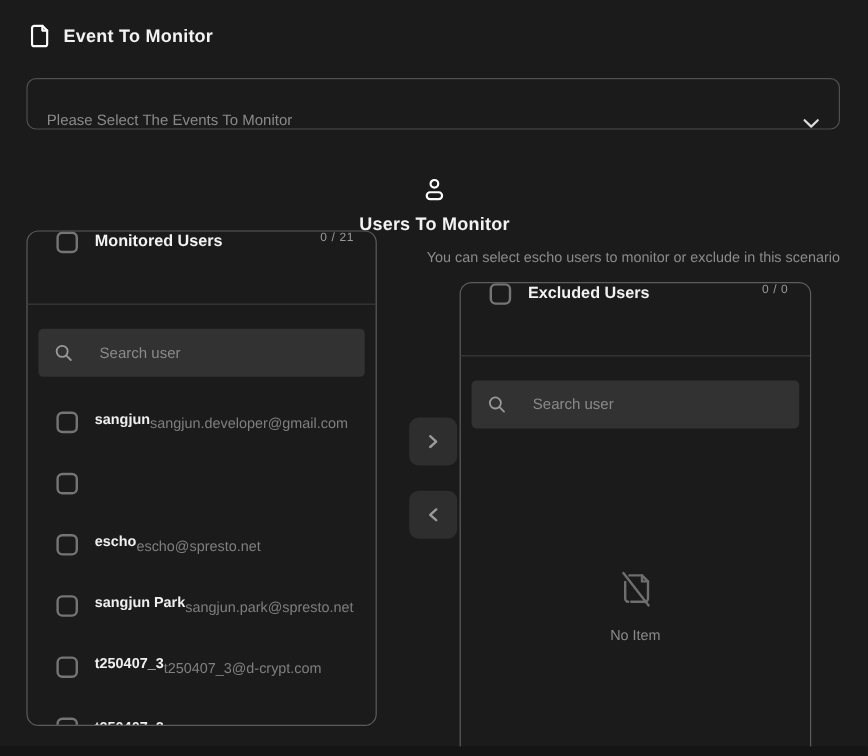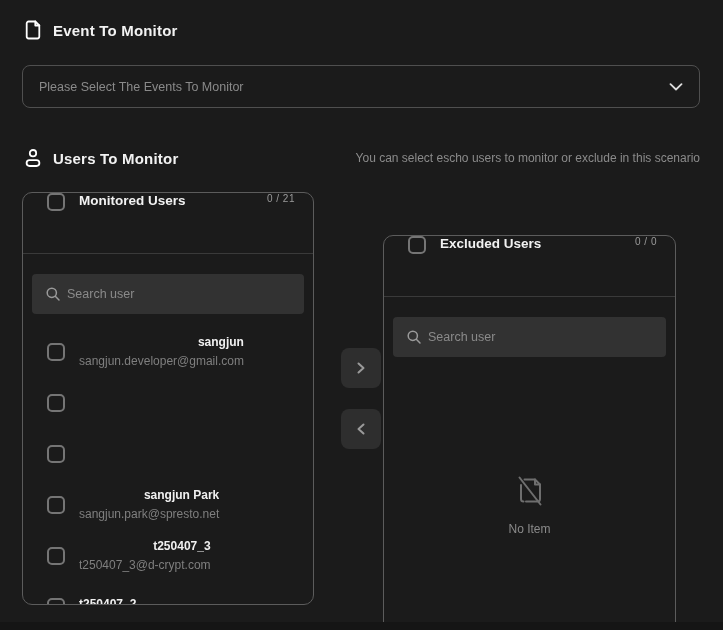--- a/index.html
+++ b/index.html
@@ -15,29 +15,29 @@
   
   .section-header {
     position:absolute; left:24px; top:20px;
     display:flex; align-items:center; gap:11px; color:#f2f2f2;
   }
   .section-title { font-size:15px; font-weight:bold; letter-spacing:.2px; }
 
   .dropdown {
     position:absolute; left:22px; top:65px; width:678px; height:43px;
     border:1px solid #4f4f4f; border-radius:8px;
-    display:flex; align-items:center; padding:0 16px; cursor:pointer;
+    display:flex; align-items:flex-end; padding:0 16px; cursor:pointer;
     background:transparent;
   }
   .dropdown-placeholder { color:#8a8a8a; font-size:12.5px; flex:1; text-align:left; }
 
   
   .users-header {
     position:absolute; left:24px; top:148px; width:676px;
-    display:flex; align-items:center; gap:11px;
+    display:flex; align-items:center; gap:11px;flex-direction:column;
   }
   .users-title { color:#f2f2f2; font-size:15px; font-weight:bold; letter-spacing:.2px; }
   .users-helper { margin-left:auto; color:#8b8b8b; font-size:12px; }
 
   
   .panel {
     position:absolute; top:192px; height:413px;
     border:1px solid #5c5c5c; border-radius:10px;
     overflow:hidden; background:#1b1b1b;
   }
@@ -53,34 +53,34 @@
 
   .checkbox {
     width:18px; height:18px; flex-shrink:0;
     border:2px solid #757575; border-radius:5px;
     background:transparent; cursor:pointer;
   }
 
   .search-box {
     margin:20px 9px 0; height:40px;
     background:#323232; border-radius:4px;
-    display:flex; align-items:center; gap:6px; padding:0 13px;
+    display:flex; align-items:center; gap:22px; padding:0 13px;
   }
   .search-input {
     flex:1; background:transparent; border:none; outline:none;
     color:#dddddd; font-size:12.5px; font-family:inherit;
   }
   .search-input::placeholder { color:#8a8a8a; }
 
   .user-list { padding-top:12px; }
   .user-row {
     height:51px; display:flex; align-items:center; gap:14px;
     padding:0 18px 0 24px; cursor:pointer;
   }
-  .user-text { display:flex; flex-direction:column;text-align:right; }
+  .user-text { display:flex; flex-direction:row; }
   .user-name  { color:#f0f0f0; font-weight:bold; font-size:12px; line-height:1.2; }
   .user-email { color:#7f7f7f; font-size:12px; line-height:1.2; margin-top:4px; }
 
   .empty-state {
     height:292px; display:flex; flex-direction:column;
     align-items:center; justify-content:center; gap:11px;
   }
   .empty-text { color:#8a8a8a; font-size:12px; }
 
   
@@ -159,20 +159,24 @@
             <span class="user-email">sangjun.developer@gmail.com</span>
           </span>
         </div>
 
         <div class="user-row">
           <span class="checkbox"></span>
         </div>
 
         <div class="user-row">
           <span class="checkbox"></span>
+          <span class="user-text">
+            <span class="user-name">escho</span>
+            <span class="user-email">escho@spresto.net</span>
+          </span>
         </div>
 
         <div class="user-row">
           <span class="checkbox"></span>
           <span class="user-text">
             <span class="user-name">sangjun Park</span>
             <span class="user-email">sangjun.park@spresto.net</span>
           </span>
         </div>
 

